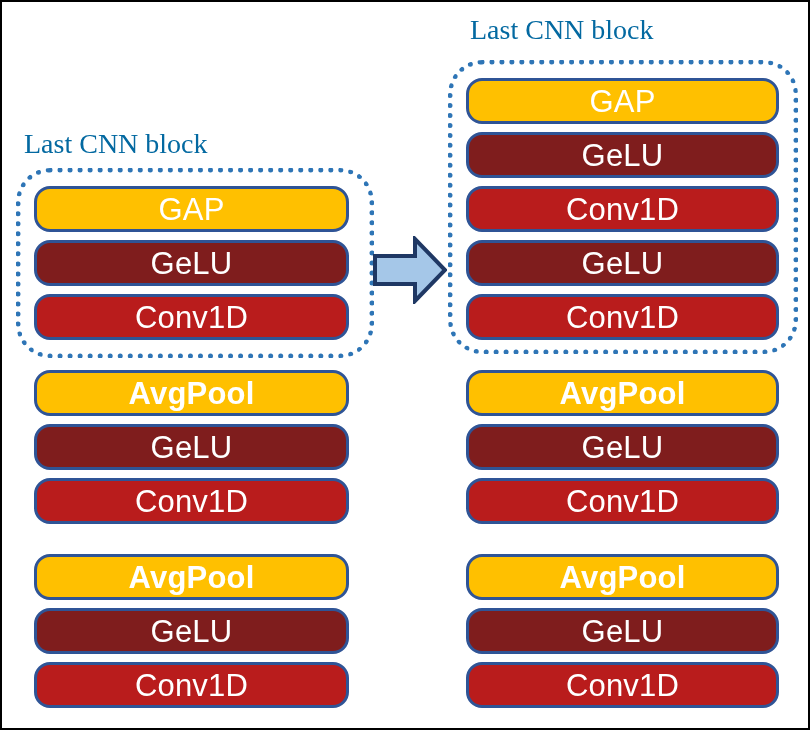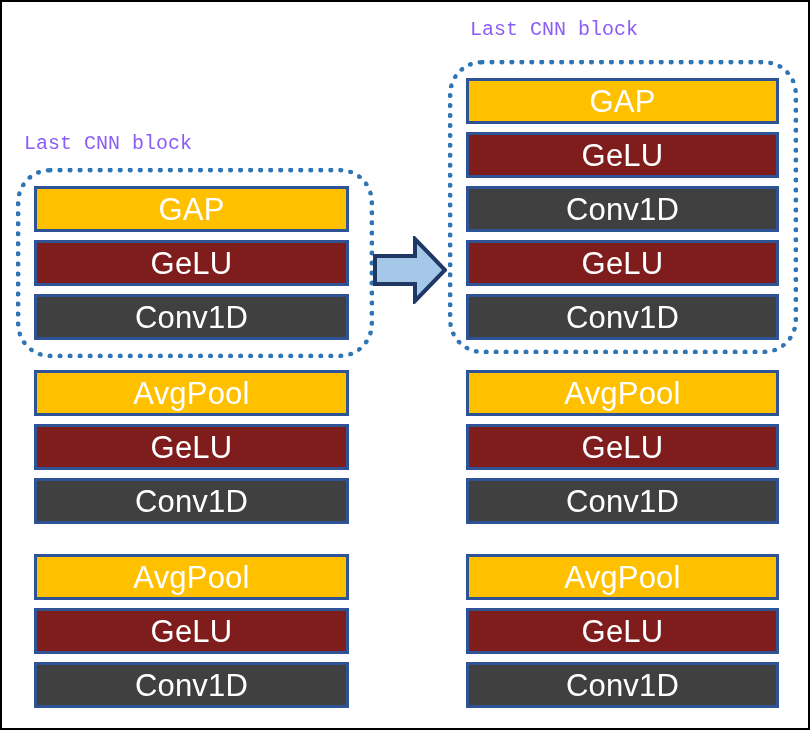--- a/index.html
+++ b/index.html
@@ -16,25 +16,25 @@
     height: 730px;
     background: #ffffff;
     border: 2px solid #000000;
     box-sizing: border-box;
     overflow: hidden;
   }
 
   
   .block-title {
     position: absolute;
-    font-size: 20px;
+    font-size: 28px;
     line-height: 32px;
-    color: #8b5cf6;
+    color: #0369a1;
     white-space: nowrap;
-    font-family: Liberation Mono, monospace;
+    font-family: Liberation Serif, serif;
   }
   #title-left  { left: 22px;  top: 126px; }
   #title-right { left: 468px; top: 12px;  }
 
   
   .dashed-box {
     position: absolute;
     border: 5px dotted #2E75B6;
     border-radius: 34px;
     box-sizing: border-box;
@@ -56,39 +56,39 @@
     display: flex;
     flex-direction: column;
     gap: 8px;
   }
   .group-gap { height: 30px; }
 
   .layer-bar {
     position: relative;
     height: 46px;
     border: 3px solid #2F5496;
-    border-radius: 0;
+    border-radius: 16px;
     box-sizing: border-box;
     display: flex;
     align-items: center;
     justify-content: center;
   }
   .layer-label {
     color: #ffffff;
     font-size: 31px;
     line-height: 31px;
     letter-spacing: 0.2px;
     font-family: "Liberation Sans", sans-serif;
     white-space: nowrap;
   }
 
   .kind-gap     { background: #FFC000; }
-  .kind-avgpool { background: #FFC000; }
+  .kind-avgpool { background: #FFC000; font-weight: bold; }
   .kind-gelu    { background: #7f1d1d; }
-  .kind-conv1d  { background: #404040; }
+  .kind-conv1d  { background: #b91c1c; }
 
   
   #arrow {
     position: absolute;
     left: 371px;
     top: 234px;
     width: 74px;
     height: 68px;
   }
 </style>

